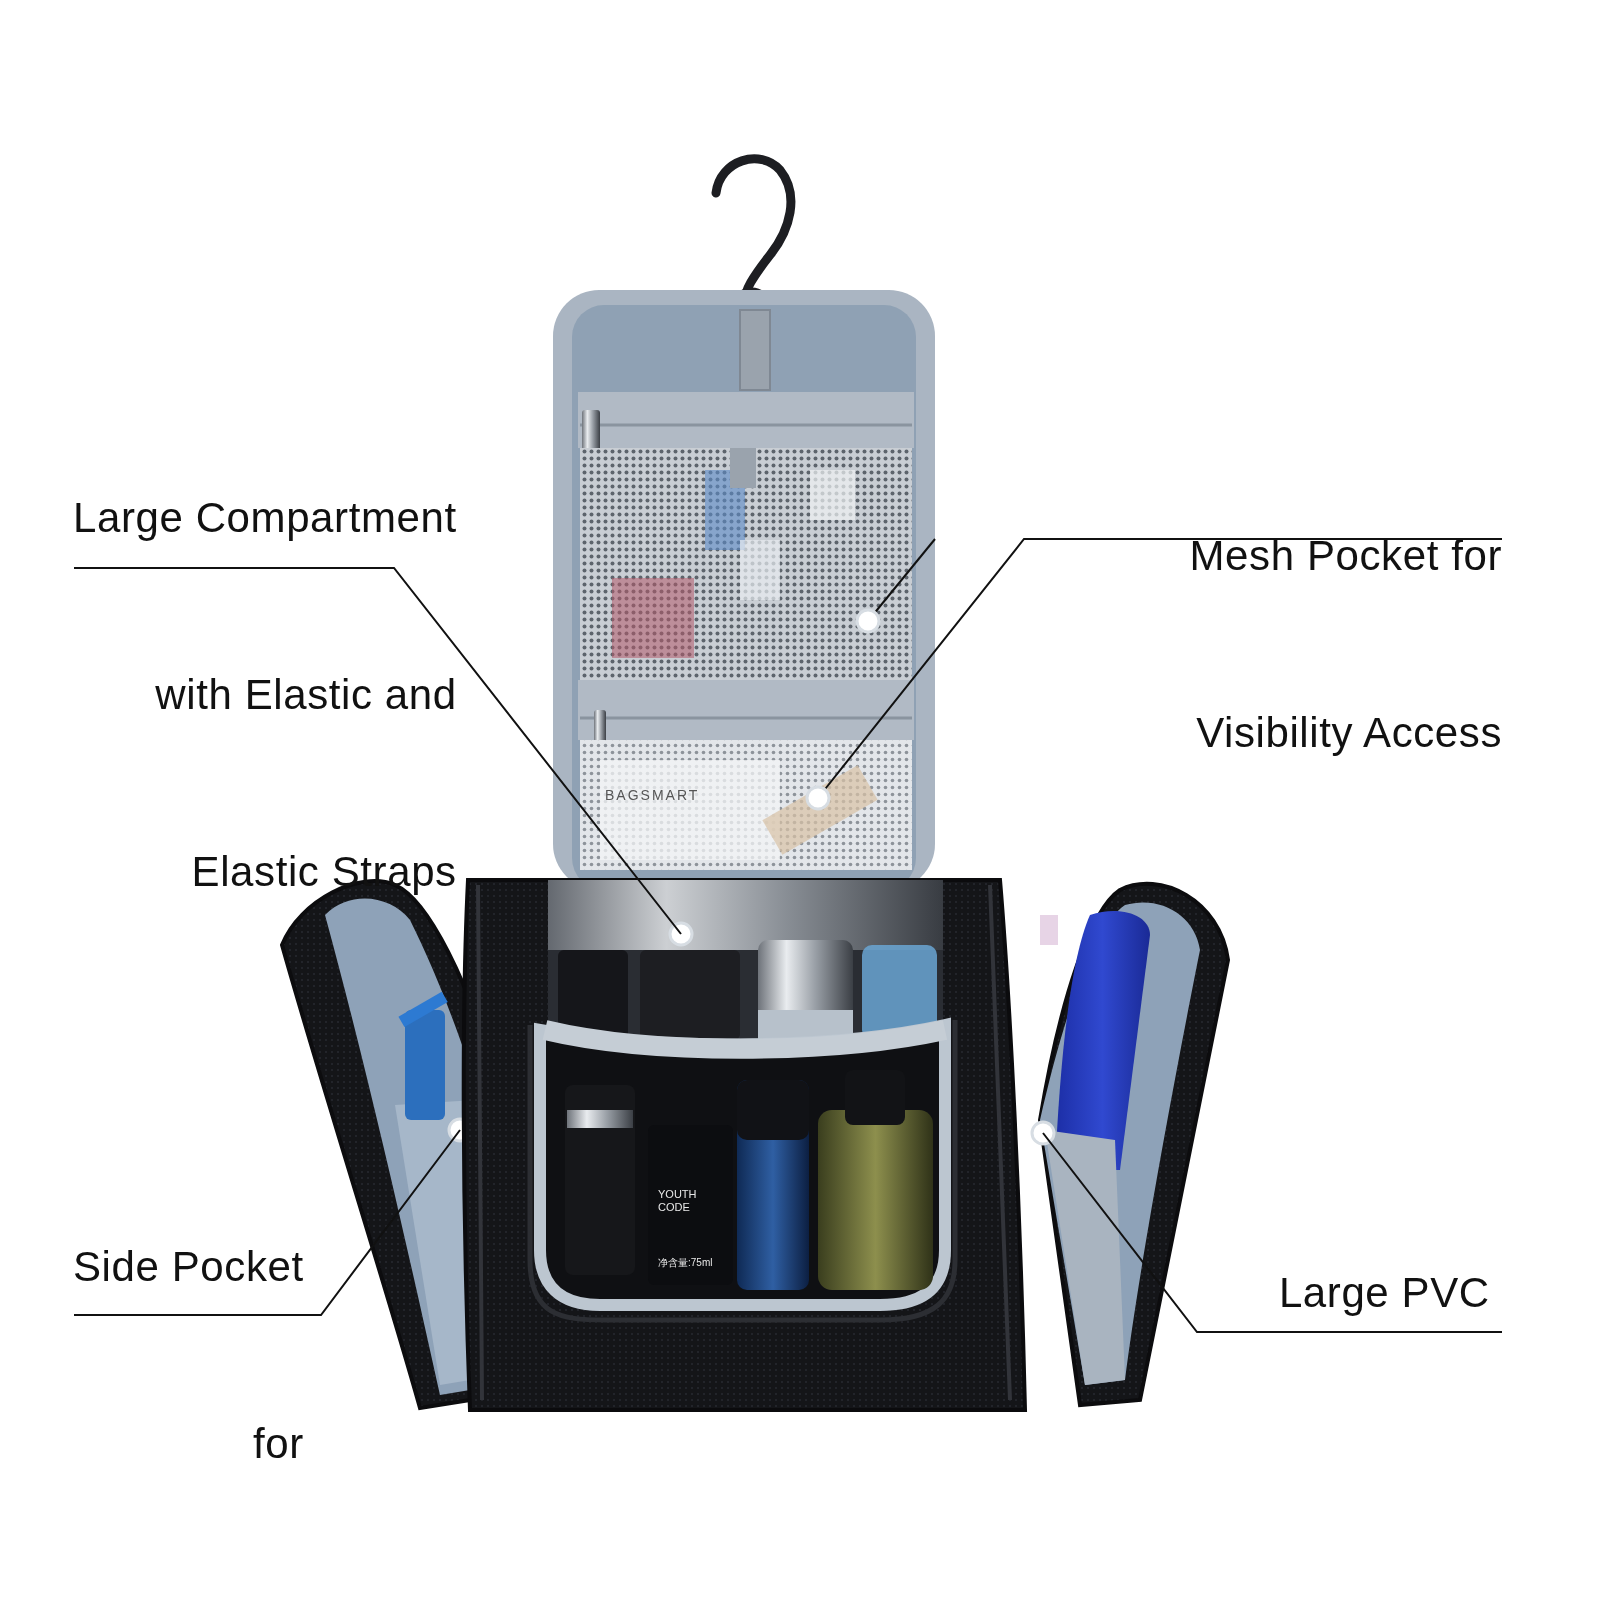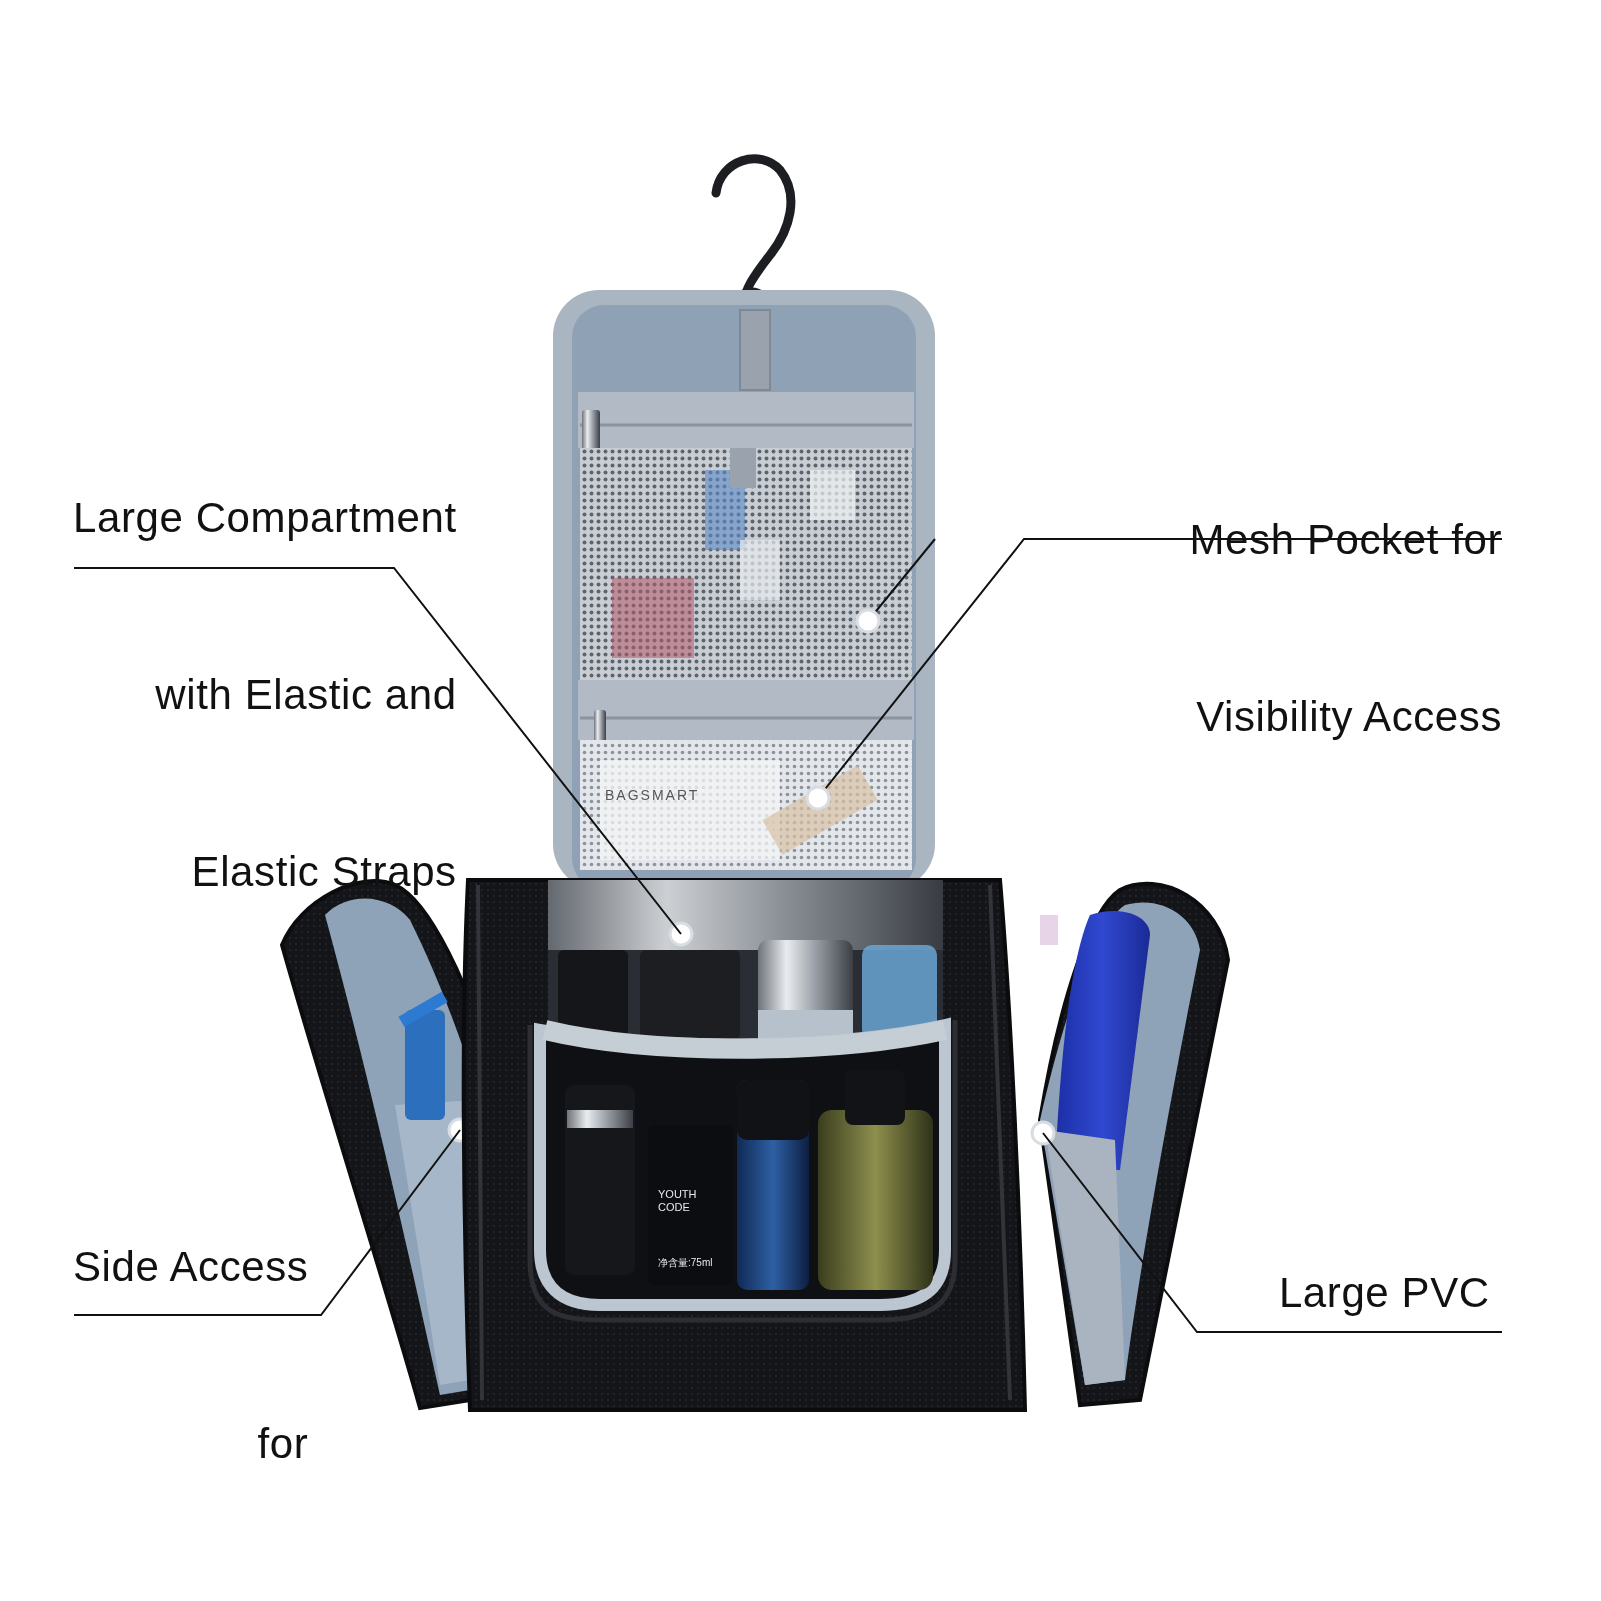--- a/index.html
+++ b/index.html
@@ -145,27 +145,27 @@
     <circle cx="868" cy="621" r="11" fill="#ffffff" stroke="#d7dde3" stroke-width="3"></circle>
     <circle cx="818" cy="798" r="11" fill="#ffffff" stroke="#d7dde3" stroke-width="3"></circle>
   </svg>
 
   <div class="callout-text" style="left:73px; top:370px;">
     <span class="line">Large Compartment</span>
     <span class="line">with Elastic and</span>
     <span class="line">Elastic Straps</span>
   </div>
 
-  <div class="callout-text right" style="right:99px; top:392px;">
+  <div class="callout-text right" style="right:99px; top:408px;">
     <span class="line">Mesh Pocket for</span>
     <span class="line">Visibility Access</span>
   </div>
 
   <div class="callout-text" style="left:73px; top:1119px;">
-    <span class="line">Side Access</span>
+    <span class="line">Side Pocket</span>
     <span class="line">for</span>
     <span class="line">Dry Items</span>
   </div>
 
   <div class="callout-text right" style="right:99px; top:1145px;">
     <span class="line">Large PVC </span>
     
   </div>
 </div>
 

